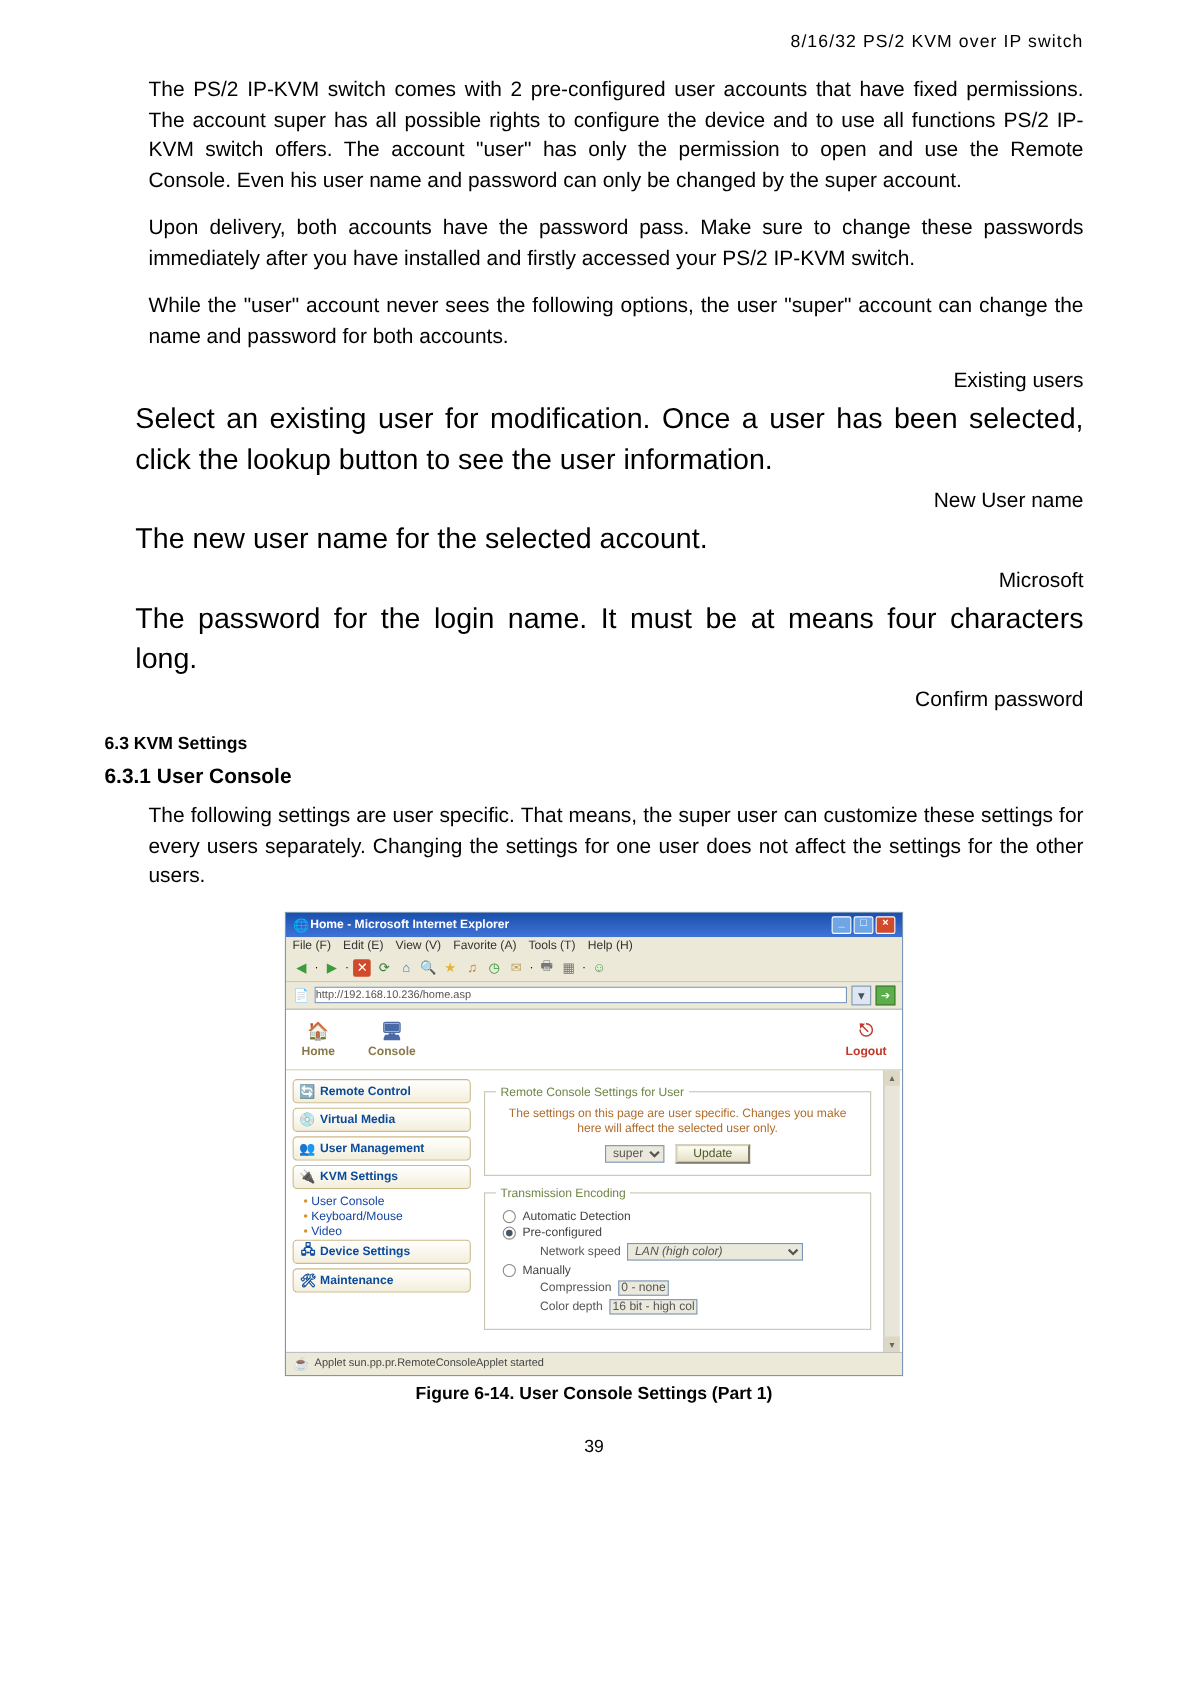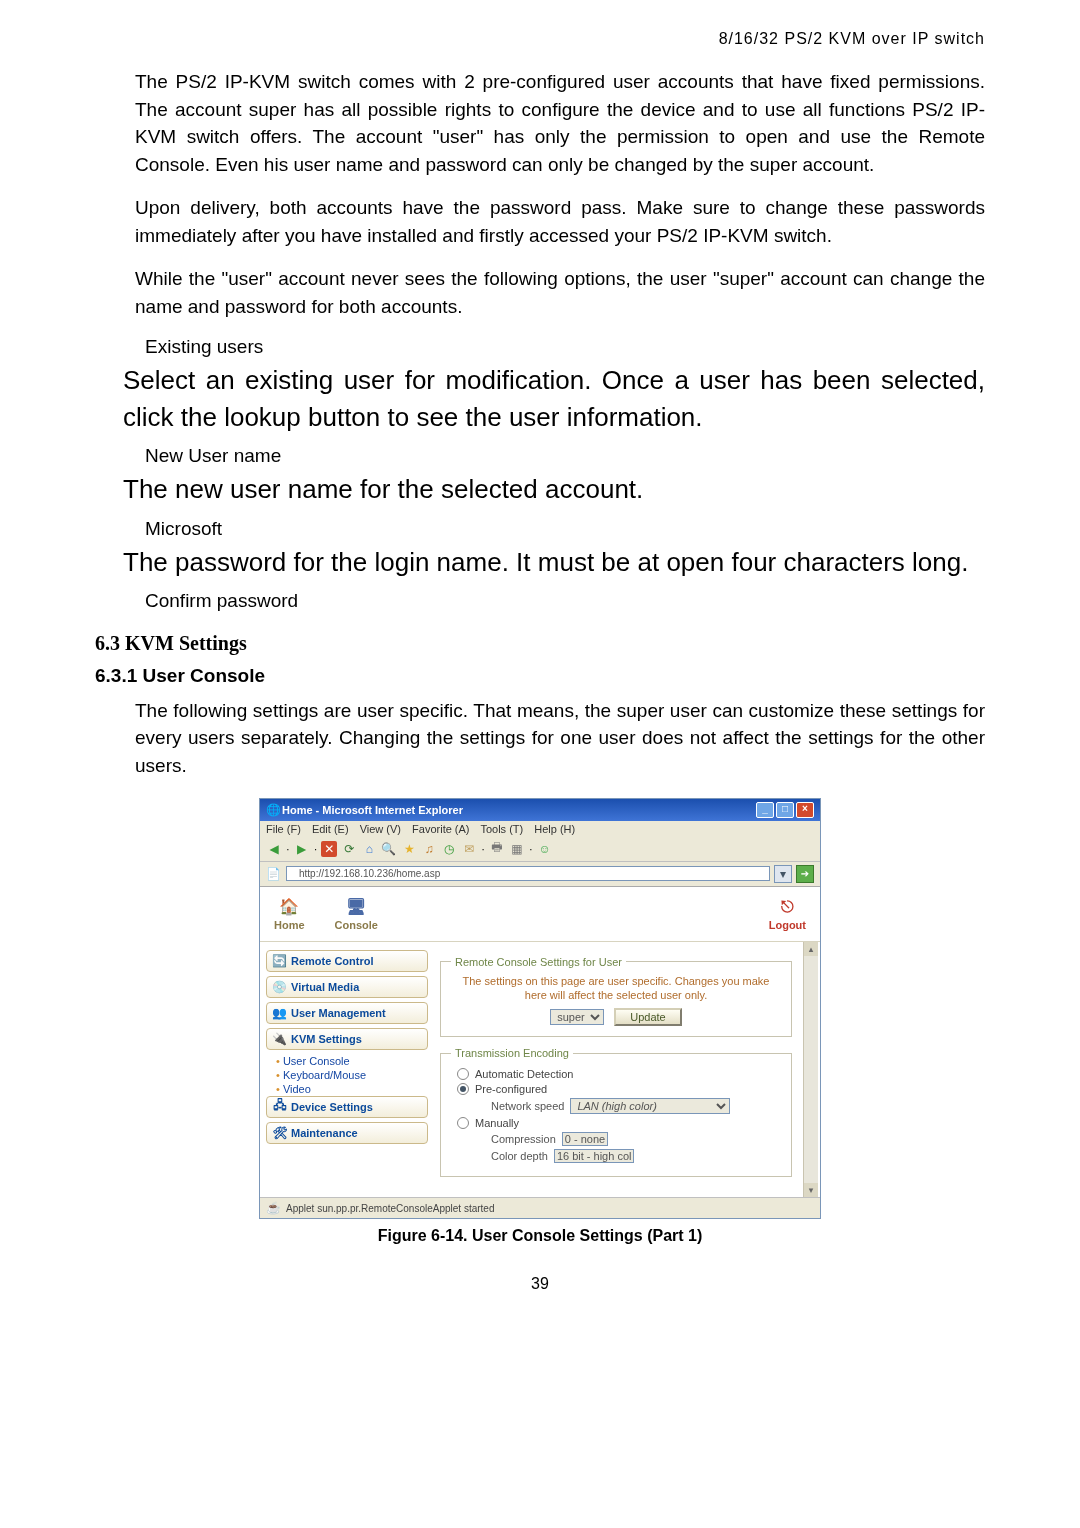--- a/index.html
+++ b/index.html
@@ -22,32 +22,32 @@
   }
   p.body {
     font-size: 19px;
     line-height: 1.45;
     text-align: justify;
     margin: 0 0 16px 40px;
   }
   .term {
     font-size: 19px;
     margin: 10px 0 4px 50px;
+    text-align: right;
   }
   .term-desc {
     font-size: 26px;
     margin: 0 0 10px 28px;
     line-height: 1.4;
     text-align: justify;
   }
   h2.sec {
-    font-size: 20px;
+    font-size: 16px;
     font-weight: bold;
     margin: 20px 0 8px 0;
-    font-family: Liberation Serif, serif;
   }
   h3.subsec {
     font-size: 19px;
     font-weight: bold;
     margin: 10px 0 10px 0;
   }
   .figure-wrap {
     text-align: center;
     margin: 18px 0 6px 0;
   }
@@ -118,21 +118,21 @@
     align-items: center;
     padding: 3px 6px;
     gap: 4px;
     background: #ece9d8;
     border-bottom: 1px solid #aaa;
   }
   .addr-input {
     flex: 1;
     background: #fff;
     border: 1px solid #7a96b8;
-    padding: 1px 12px;
+    padding: 1px 0;
     font-size: 10px;
     color: #555;
   }
   .go-btn {
     width: 16px; height: 16px;
     background: #5cae4a;
     border: 1px solid #3c7a2c;
     color: #fff;
     font-size: 10px;
     display:flex;align-items:center;justify-content:center;
@@ -253,21 +253,21 @@
   <p class="body">Upon delivery, both accounts have the password pass. Make sure to change these passwords immediately after you have installed and firstly accessed your PS/2 IP-KVM switch.</p>
   <p class="body">While the "user" account never sees the following options, the user "super" account can change the name and password for both accounts.</p>
 
   <div class="term">Existing users</div>
   <div class="term-desc">Select an existing user for modification. Once a user has been selected, click the lookup button to see the user information.</div>
 
   <div class="term">New User name</div>
   <div class="term-desc">The new user name for the selected account.</div>
 
   <div class="term">Microsoft</div>
-  <div class="term-desc">The password for the login name. It must be at open four characters long.</div>
+  <div class="term-desc">The password for the login name. It must be at means four characters long.</div>
 
   <div class="term">Confirm password</div>
 
   <h2 class="sec">6.3 KVM Settings</h2>
   <h3 class="subsec">6.3.1  User Console</h3>
 
   <p class="body">The following settings are user specific. That means, the super user can customize these settings for every users separately. Changing the settings for one user does not affect the settings for the other users.</p>
 
   <div class="figure-wrap">
     <div class="shot">

